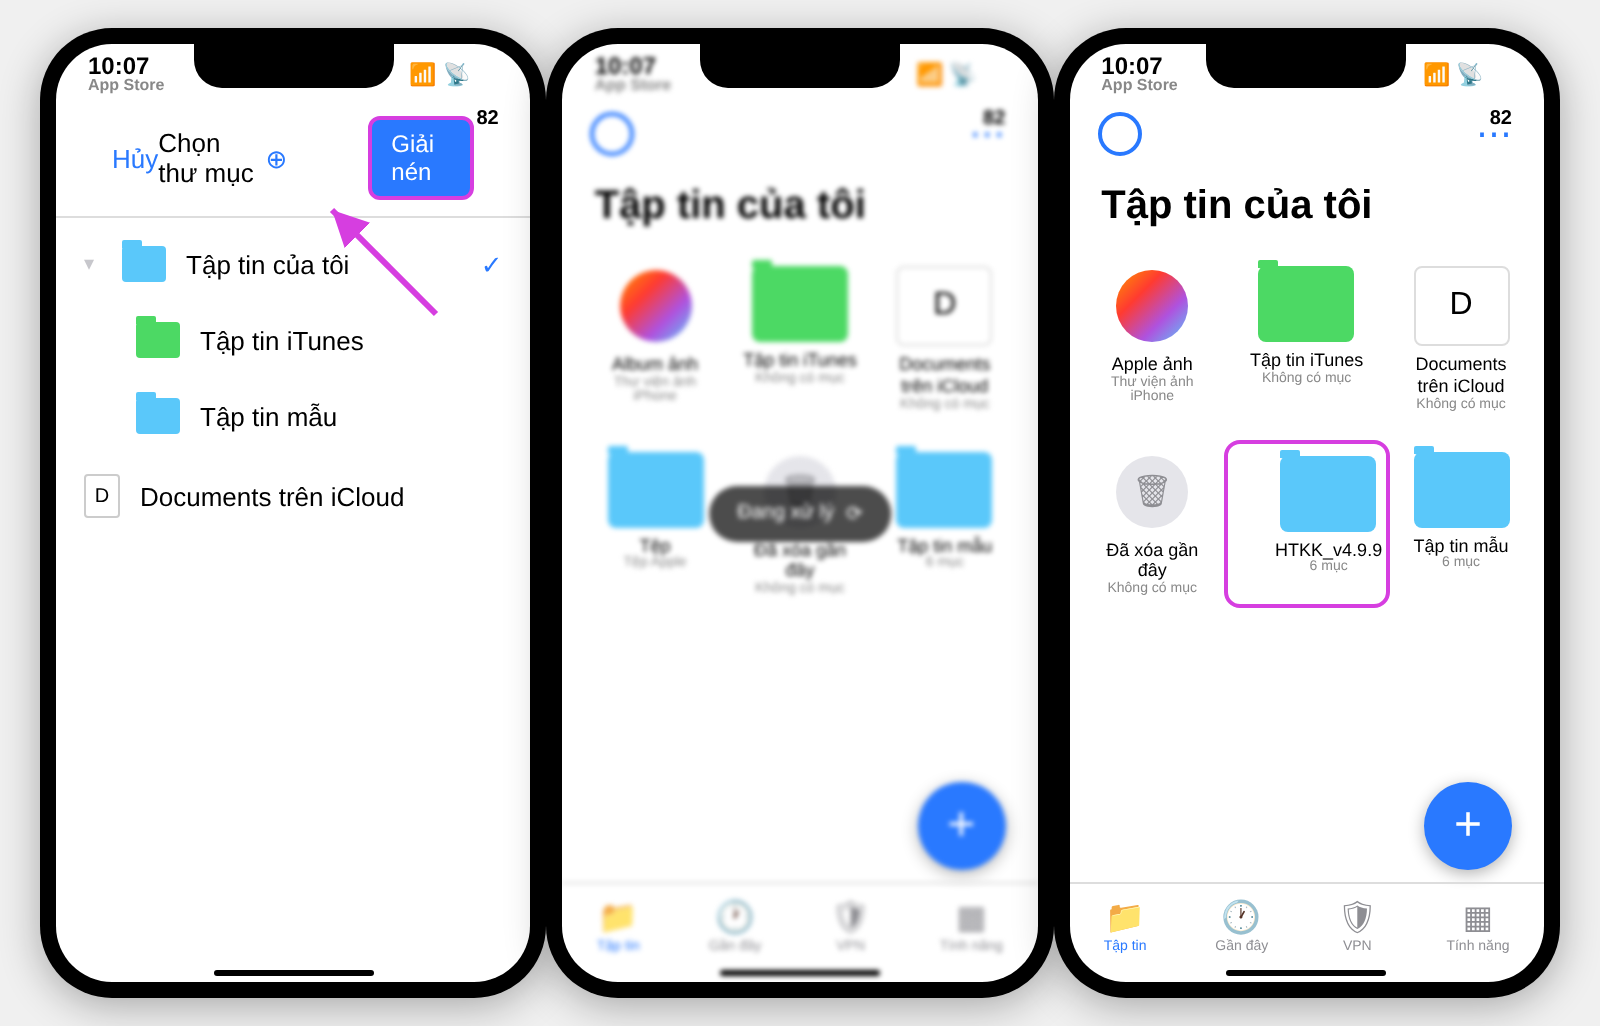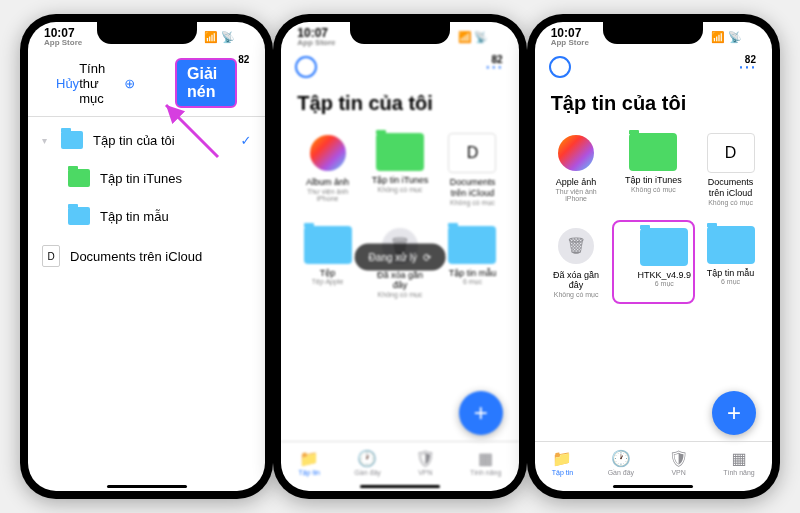--- a/index.html
+++ b/index.html
@@ -9,21 +9,21 @@
 .notch { position: absolute; top: 0; left: 50%; transform: translateX(-50%); width: 100px; height: 22px; background: #000; border-radius: 0 0 14px 14px; z-index: 10; }
 .status-bar { display: flex; justify-content: space-between; align-items: center; padding: 6px 16px 4px; font-size: 11px; font-weight: 600; height: 28px; }
 .status-left { display: flex; flex-direction: column; line-height: 1; }
 .status-time { font-size: 12px; }
 .status-app { font-size: 8px; color: #888; }
 .status-right { display: flex; gap: 3px; align-items: center; }
 .battery { font-size: 10px; margin-top: 45px; }
 .header { display: flex; justify-content: space-between; align-items: center; padding: 8px 28px; border-bottom: 0.5px solid #ddd; }
 .header-left { color: #2979ff; font-size: 13px; }
 .header-center { font-size: 13px; color: #000; display: flex; align-items: center; gap: 4px; }
-.btn-primary { background: #2979ff; color: #fff; border-radius: 6px; padding: 5px 10px; font-size: 16px; font-weight: 700; border: 2px solid #d63ee0; margin-left: 40px; }
+.btn-primary { background: #2979ff; color: #fff; border-radius: 6px; padding: 5px 10px; font-size: 12px; font-weight: 400; border: 2px solid #d63ee0; margin-left: 40px; }
 .folder-list { padding: 4px 0; }
 .folder-row { display: flex; align-items: center; padding: 10px 14px; gap: 10px; font-size: 13px; }
 .folder-row.indent { padding-left: 40px; }
 .folder-icon { width: 22px; height: 18px; border-radius: 2px; position: relative; }
 .folder-icon::before { content: ''; position: absolute; top: -3px; left: 0; width: 10px; height: 4px; border-radius: 1px 1px 0 0; }
 .folder-blue { background: #5ac8fa; } .folder-blue::before { background: #5ac8fa; }
 .folder-green { background: #4cd964; } .folder-green::before { background: #4cd964; }
 .doc-icon { width: 18px; height: 22px; background: #fff; border: 1px solid #ccc; border-radius: 2px; display: flex; align-items: center; justify-content: center; font-size: 10px; }
 .check { color: #2979ff; margin-left: auto; }
 .chevron { color: #c7c7cc; font-size: 10px; margin-right: 4px; }
@@ -63,21 +63,21 @@
       </div>
       <div class="status-right">
         <span>📶</span>
         <span>📡</span>
         <span class="battery">82</span>
       </div>
     </div>
     <div class="header">
       <span class="header-left">Hủy</span>
       <span class="header-center">
-        <span>Tính thư mục</span>
+        <span>Chọn thư mục</span>
         <span style="color:#2979ff">⊕</span>
       </span>
       <span class="btn-primary">Giải nén</span>
     </div>
     <div class="folder-list">
       <div class="folder-row">
         <span class="chevron">▾</span>
         <div class="folder-icon folder-blue"></div>
         <span>Tập tin của tôi</span>
         <span class="check">✓</span>

